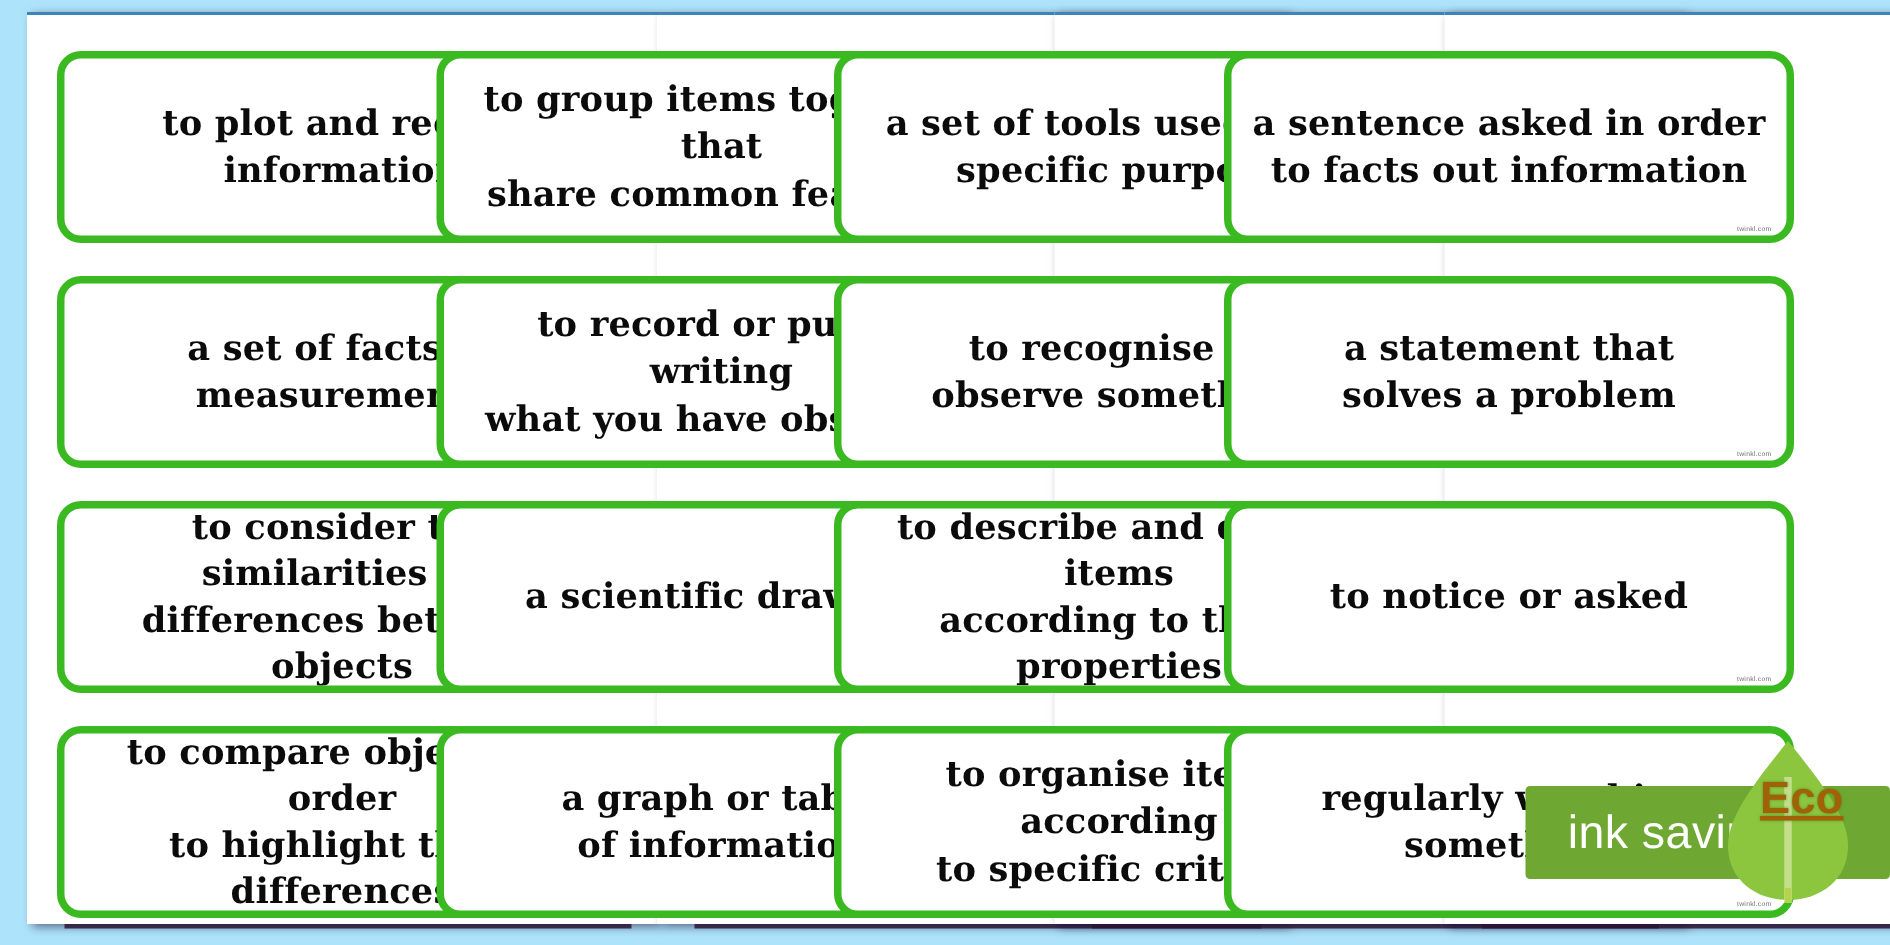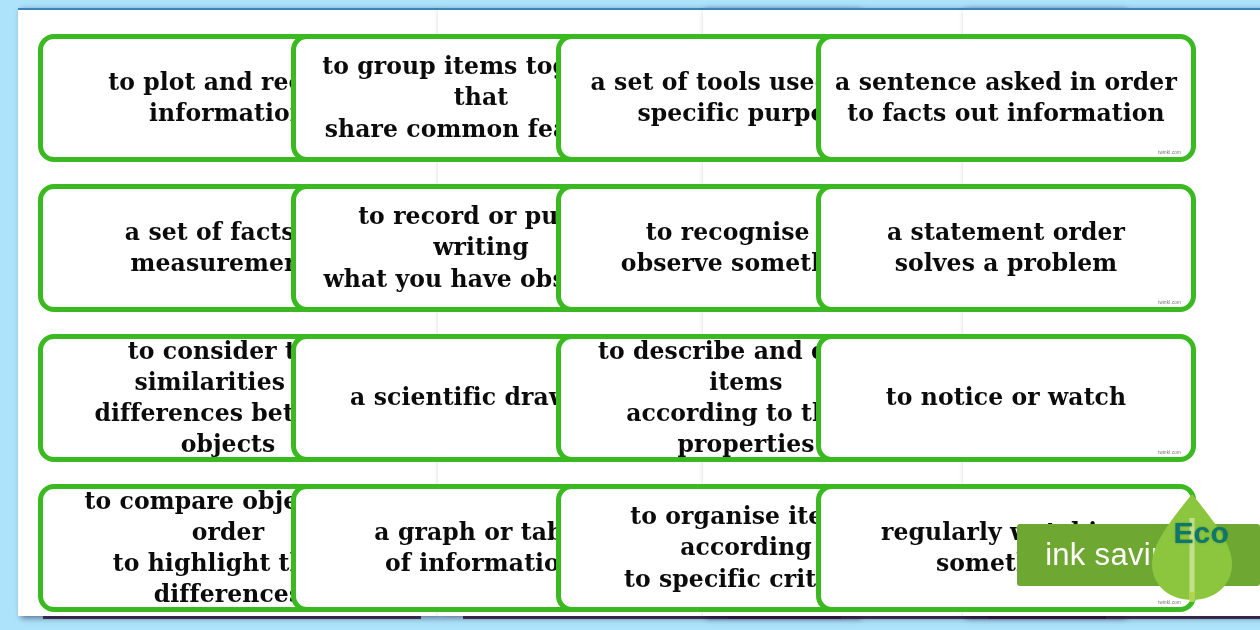--- a/index.html
+++ b/index.html
@@ -134,26 +134,27 @@
     right: 24px;
     bottom: -16px;
     width: 88px;
     height: 110px;
   }
 
   #eco-leaf-text {
     position: absolute;
     right: 31px;
     bottom: 36px;
-    color: #0f766e;
+    color: #a16207;
     font-family: "Liberation Sans", sans-serif;
     font-weight: bold;
     font-size: 30px;
     letter-spacing: .2px;
     text-shadow: 0 0 2px rgba(90,140,40,.9);
+    text-decoration: underline;
   }
 </style>
 </head>
 <body>
 
 <div id="sheet-stack">
 
   <div class="sheet sheet-1">
     <div class="card-col">
       <div class="card card-h-tall">
@@ -229,26 +230,26 @@
   </div>
 
   <div class="sheet sheet-4">
     <div class="card-col">
       <div class="card card-h-tall">
         <div class="card-text">a sentence asked in order
 to facts out information</div>
         <span class="card-credit">twinkl.com</span>
       </div>
       <div class="card card-h">
-        <div class="card-text">a statement order
+        <div class="card-text">a statement that
 solves a problem</div>
         <span class="card-credit">twinkl.com</span>
       </div>
       <div class="card card-h">
-        <div class="card-text">to notice or watch</div>
+        <div class="card-text">to notice or asked</div>
         <span class="card-credit">twinkl.com</span>
       </div>
       <div class="card card-h">
         <div class="card-text">regularly watching
 something</div>
         <span class="card-credit">twinkl.com</span>
       </div>
     </div>
   </div>
 

